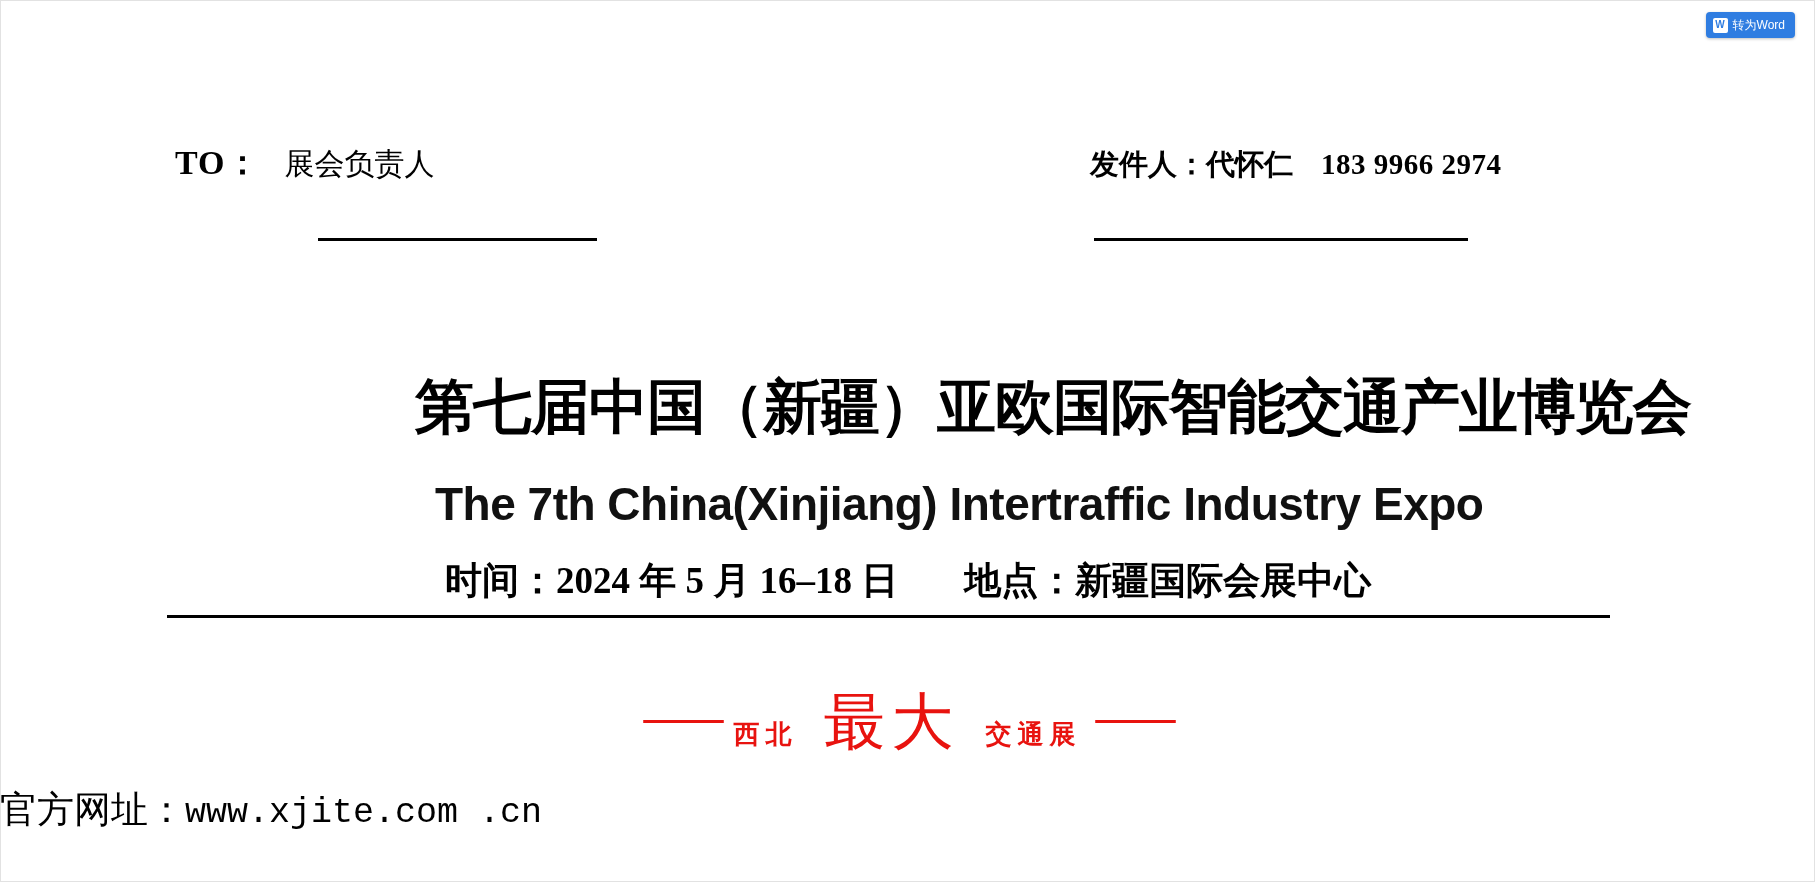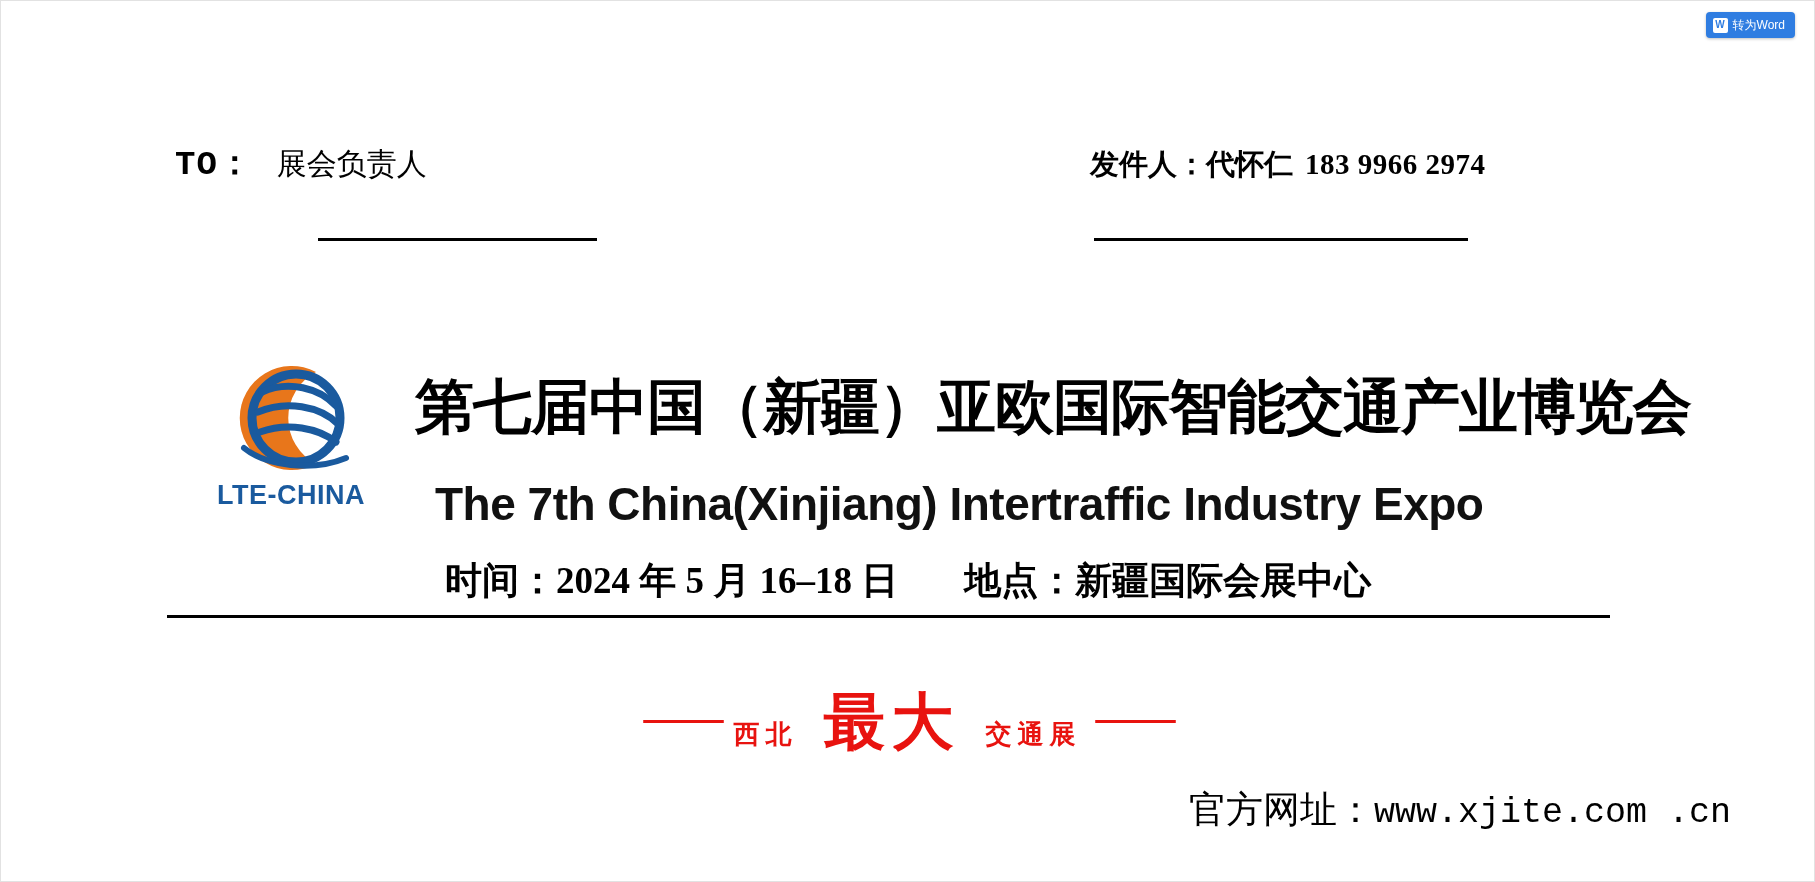--- a/index.html
+++ b/index.html
@@ -65,21 +65,21 @@
 
   
   .to-block {
     position: absolute;
     left: 175px;
     top: 140px;
     display: flex;
     align-items: baseline;
   }
   .to-label {
-    font-family: Liberation Mono, monospace;
+    font-family: Liberation Serif, serif;
     font-weight: bold;
     font-size: 34px;
     letter-spacing: 1px;
   }
   .to-value {
     font-family: "Liberation Serif", serif;
     font-size: 30px;
     margin-left: 24px;
   }
   .to-rule {
@@ -97,21 +97,21 @@
     left: 1090px;
     top: 145px;
     font-family: "Liberation Serif", serif;
   }
   .sender-line1 {
     font-size: 29px;
     font-weight: bold;
     white-space: nowrap;
   }
   .sender-line1 .s-name { font-weight: bold; }
-  .sender-line1 .s-phone { margin-left: 12px; letter-spacing: 0.5px; }
+  .sender-line1 .s-phone { margin-left: 28px; letter-spacing: 0.5px; }
   .sender-line2 {
     font-size: 29px;
     font-weight: bold;
     margin-top: 12px;
     padding-left: 14px;
     letter-spacing: .5px;
   }
   .sender-rule {
     position: absolute;
     left: 1094px;
@@ -206,32 +206,32 @@
     letter-spacing: -4px;
   }
   .slogan .w1, .slogan .w3 {
     font-size: 26px;
     font-weight: bold;
     letter-spacing: 6px;
     margin: 0 14px;
   }
   .slogan .w2 {
     font-size: 62px;
-    font-weight: bold;
+    font-weight: normal;
     letter-spacing: 6px;
     margin: 0 12px;
   }
 
   
   .website {
     position: absolute;
     left: 0;
     top: 785px;
     width: 1731px;
-    text-align: right;
+    text-align: left;
     font-family: "Liberation Serif", serif;
     font-size: 37px;
     color: #000;
     white-space: nowrap;
   }
   .website .url {
     font-family: "Liberation Mono", monospace;
     font-size: 35px;
     letter-spacing: 0px;
   }
@@ -253,32 +253,20 @@
   </div>
   <div class="to-rule"></div>
 
   <div class="sender-block">
     <div class="sender-line1">
       <span>发件人：</span><span class="s-name">代怀仁</span><span class="s-phone">183 9966 2974</span>
     </div>
   </div>
   <div class="sender-rule"></div>
 
-  <div class="logo">
-    <svg width="190" height="140" viewBox="0 0 190 140">
-      <path d="M120 24 A52 52 0 1 0 120 116 A52 52 0 0 1 120 24 Z" fill="#E8761B"></path>
-      <path d="M92 20 A50 50 0 0 1 92 120 A40 40 0 0 0 92 20 Z" fill="#1A5A9E" opacity="0"></path>
-      <circle cx="100" cy="70" r="44" fill="none" stroke="#1A5A9E" stroke-width="9"></circle>
-      <path d="M66 44 C92 32 124 40 140 58" fill="none" stroke="#1A5A9E" stroke-width="7" stroke-linecap="round"></path>
-      <path d="M62 64 C90 52 124 58 142 76" fill="none" stroke="#1A5A9E" stroke-width="7" stroke-linecap="round"></path>
-      <path d="M64 84 C92 74 122 80 140 94" fill="none" stroke="#1A5A9E" stroke-width="7" stroke-linecap="round"></path>
-      <path d="M48 100 C70 118 116 124 150 110" fill="none" stroke="#1A5A9E" stroke-width="6" stroke-linecap="round"></path>
-    </svg>
-    <div class="logo-text">LTE-CHINA</div>
-  </div>
 
   <div class="headline-cn">第七届中国（新疆）亚欧国际智能交通产业博览会</div>
   <div class="headline-en">The 7th  China(Xinjiang) Intertraffic Industry Expo</div>
 
   <div class="meta-line">
     <span>时间：</span><span>2024 年 5 月 16–18 日</span><span class="gap"></span><span>地点：</span><span>新疆国际会展中心</span>
   </div>
   <div class="meta-rule"></div>
 
   <div class="slogan">

